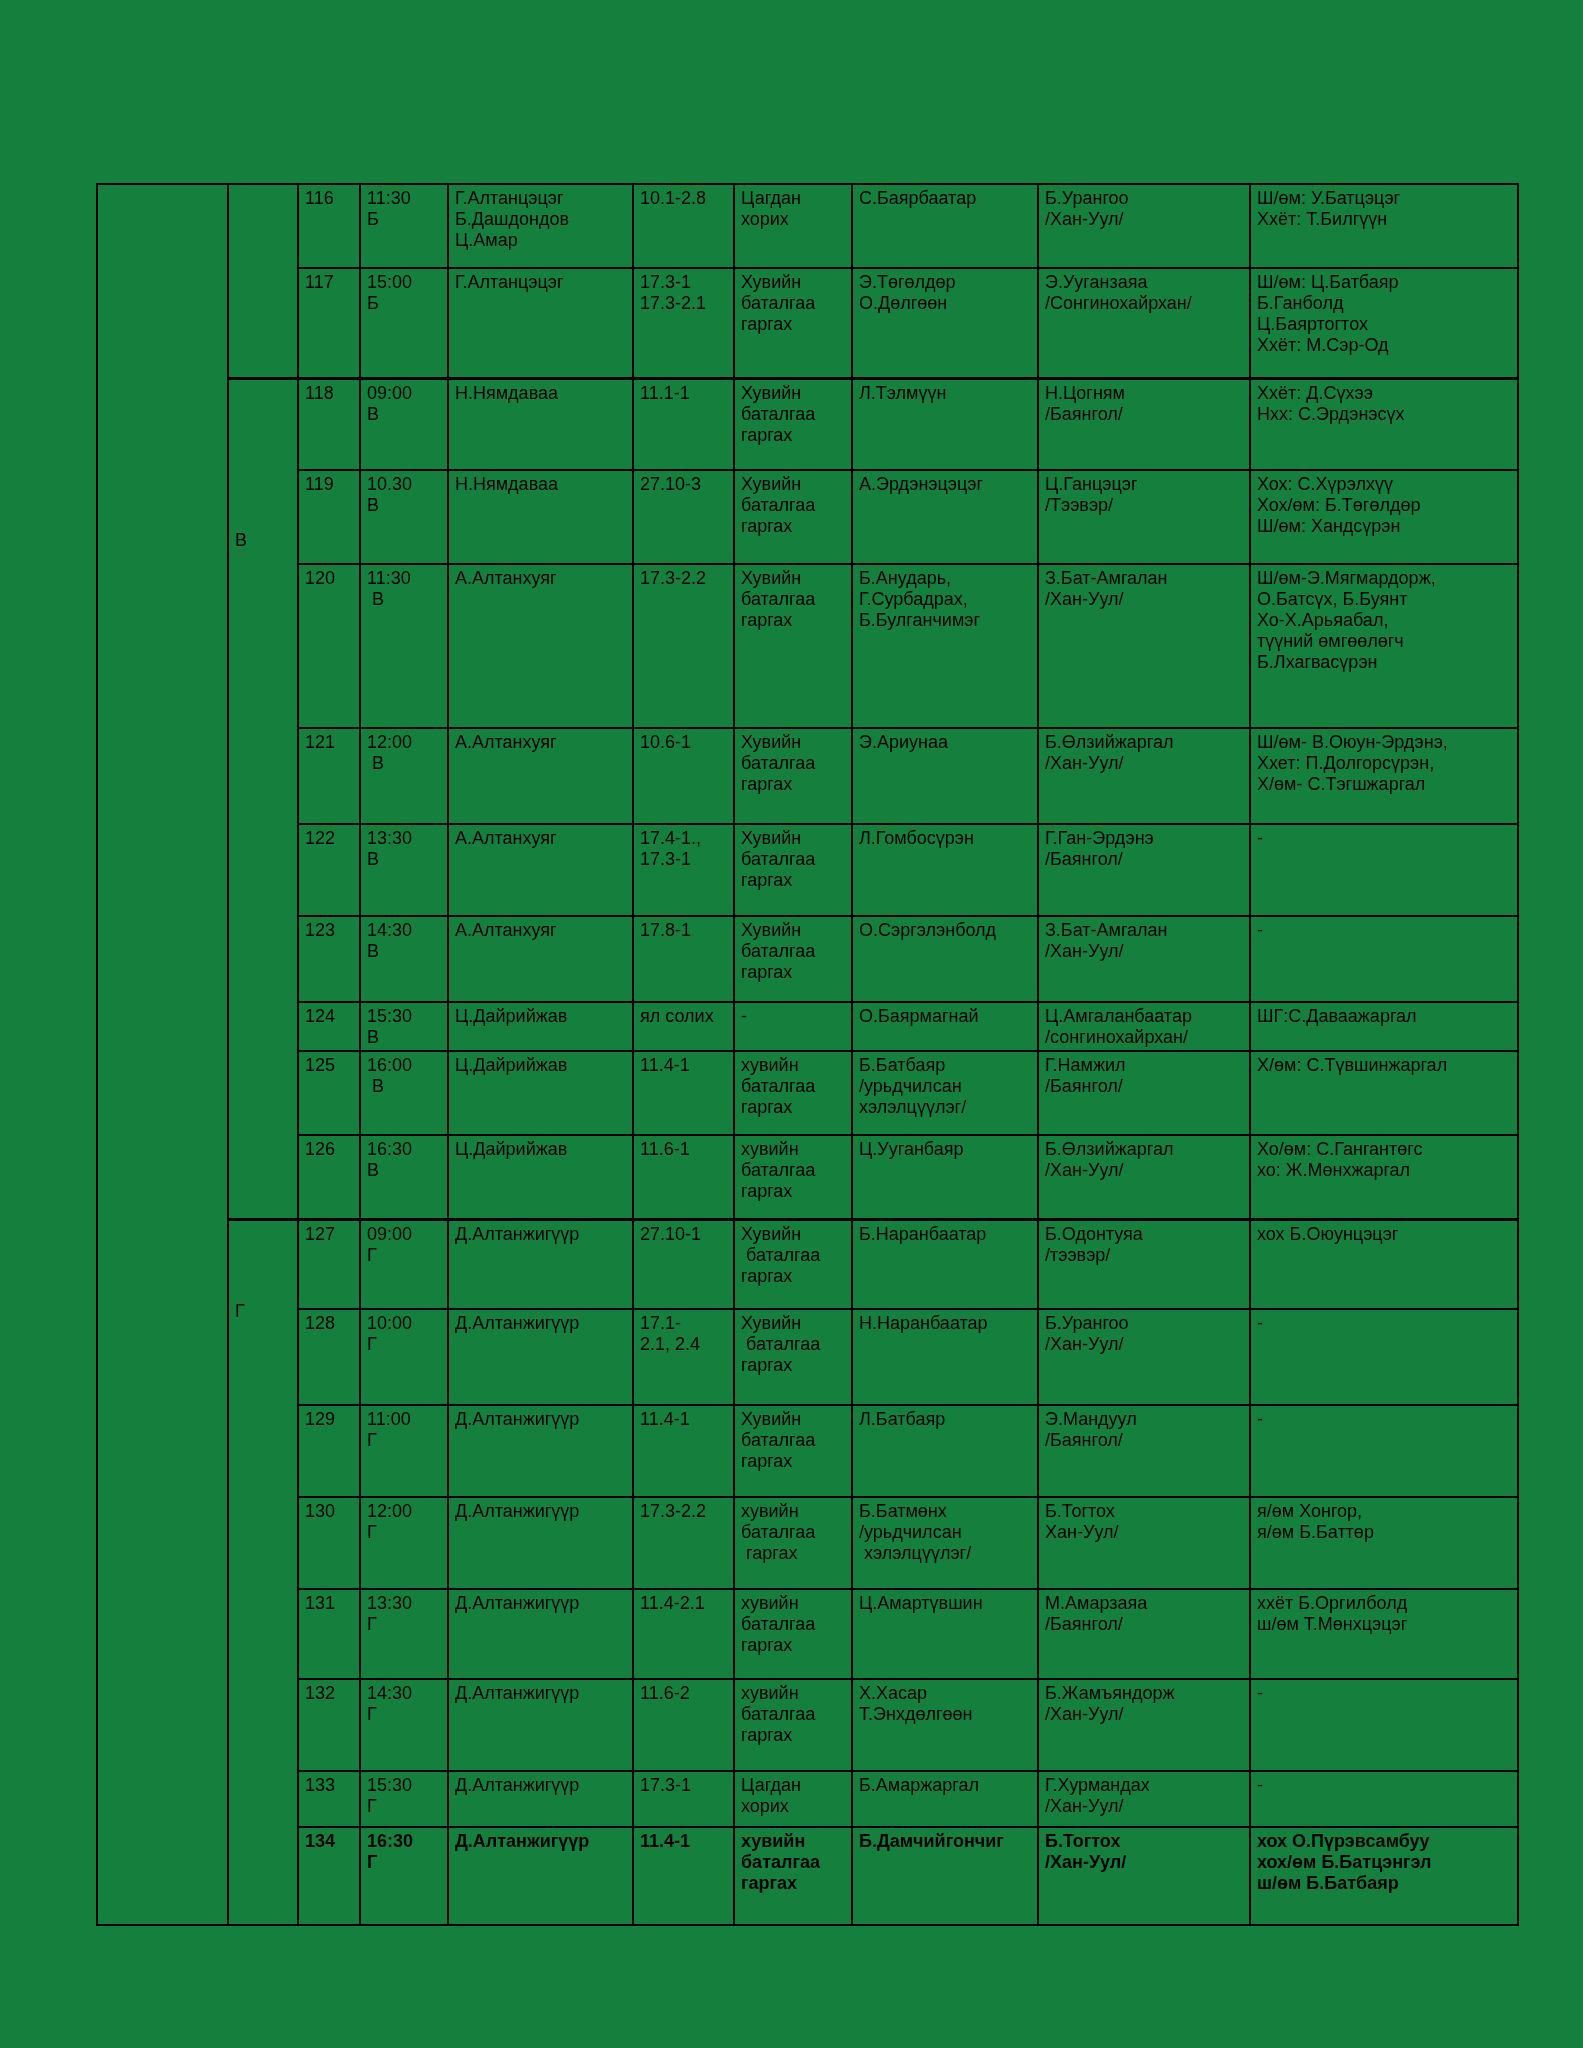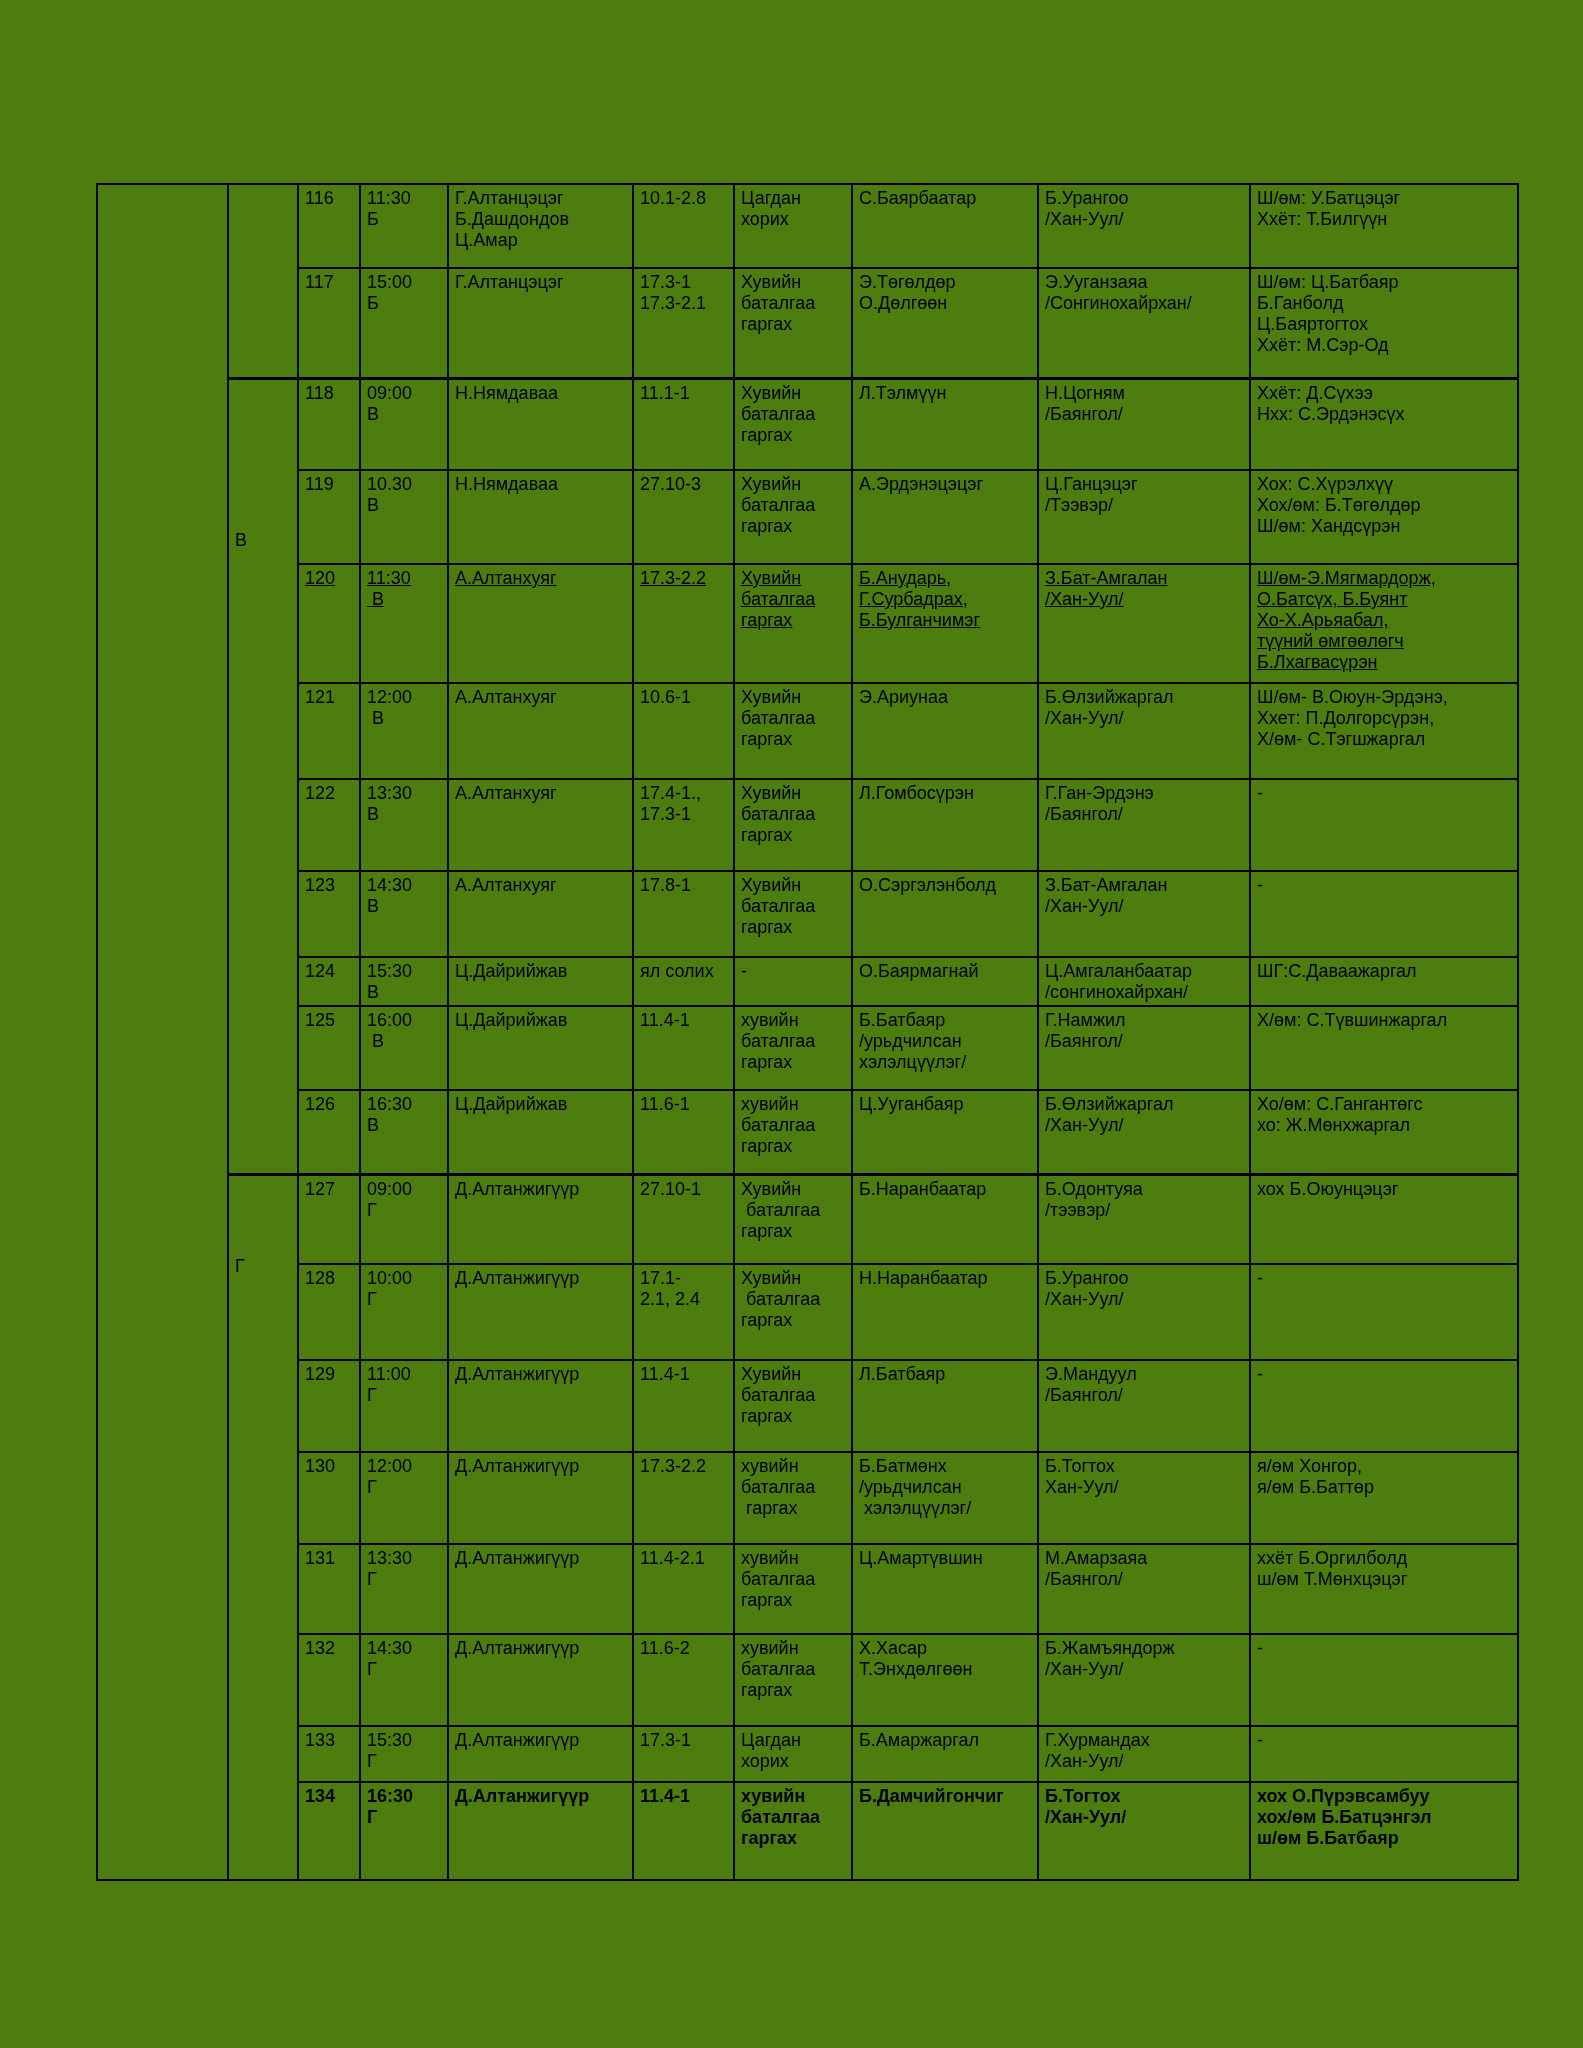--- a/index.html
+++ b/index.html
@@ -1,20 +1,20 @@
 <!DOCTYPE html>
 <html><head>
 <meta charset="utf-8">
 <style>
   html,body{margin:0;padding:0;}
   .page{
     position:relative;
     width:1583px;
     height:2048px;
-    background:#4d7c0f;
+    background:#15803d;
     font-family:"Liberation Sans","DejaVu Sans",sans-serif;
     color:#000;
     overflow:hidden;
   }
   table.sched{
     position:absolute;
     left:96px;
     top:183px;
     width:1421px;
     border-collapse:collapse;
@@ -118,21 +118,21 @@
           <td class="c-type">Хувийн
 баталгаа
 гаргах</td>
           <td class="c-person">А.Эрдэнэцэцэг</td>
           <td class="c-party">Ц.Ганцэцэг
 /Тээвэр/</td>
           <td class="c-notes">Хох: С.Хүрэлхүү
 Хох/өм: Б.Төгөлдөр
 Ш/өм: Хандсүрэн</td>
         </tr>
-        <tr style="height: 119px; text-decoration: underline;">
+        <tr style="height: 164px;">
           <td class="c-num vmid">120</td>
           <td class="c-time">11:30
  В</td>
           <td class="c-judge">А.Алтанхуяг</td>
           <td class="c-code">17.3-2.2</td>
           <td class="c-type">Хувийн
 баталгаа
 гаргах</td>
           <td class="c-person">Б.Анударь,
 Г.Сурбадрах,

